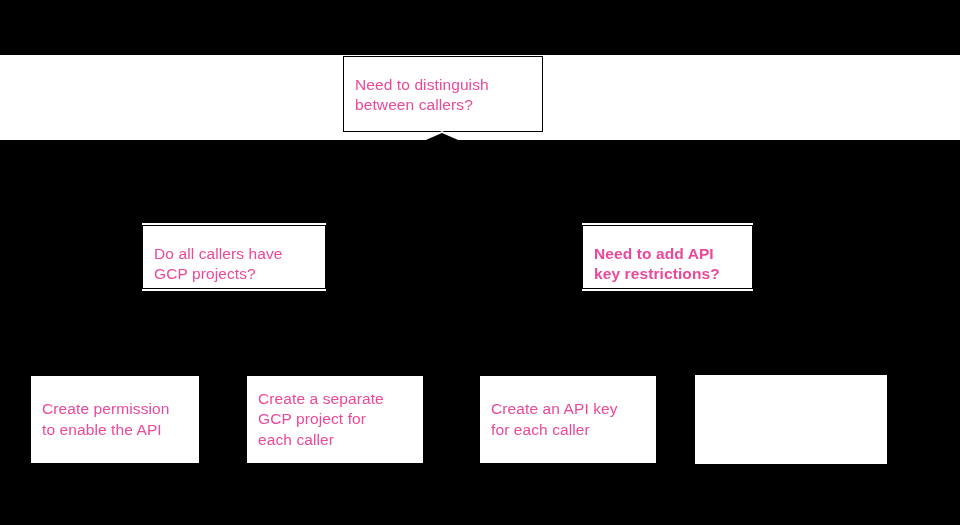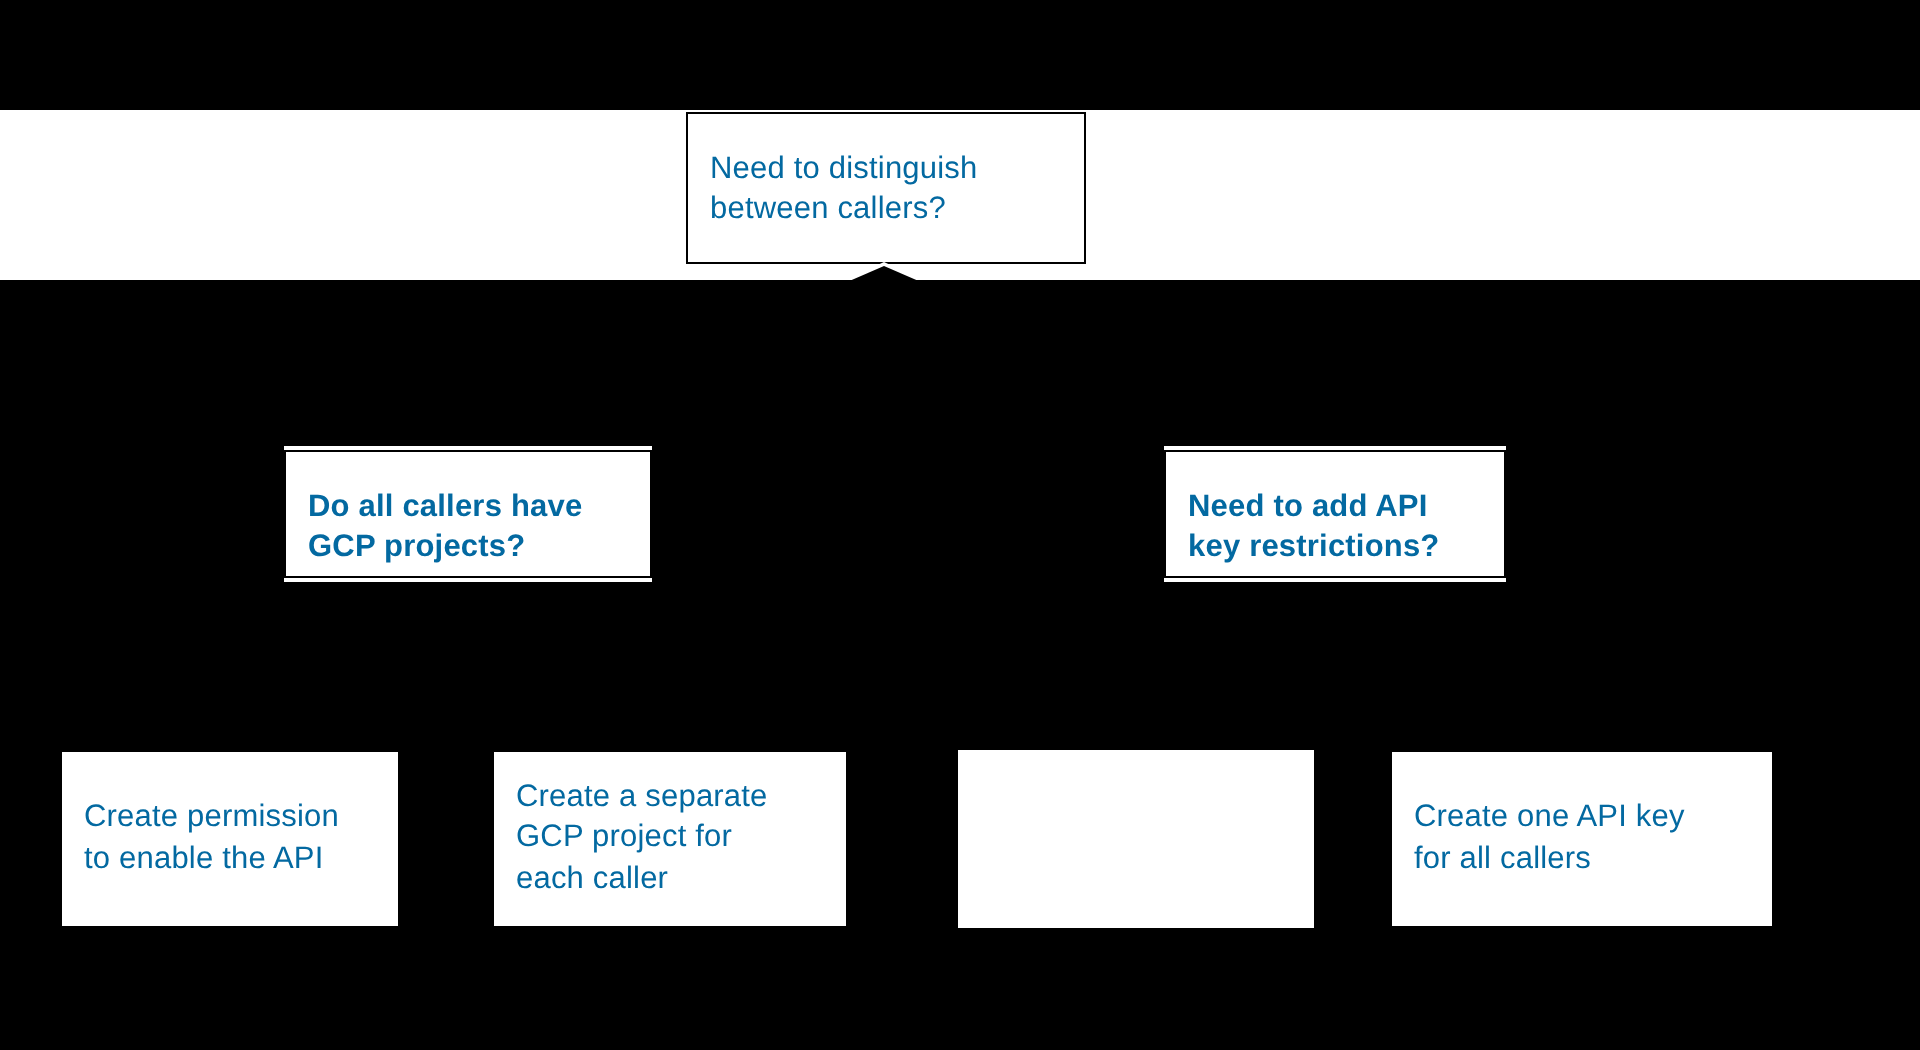--- a/index.html
+++ b/index.html
@@ -45,21 +45,21 @@
     position: absolute;
     background: #000000;
   }
 
   
   .node {
     position: absolute;
     box-sizing: border-box;
     background: #ffffff;
     border: 1.5px solid #000000;
-    color: #0369a1;
+    color: #ec4899;
     display: flex;
     align-items: center;
     padding: 0 11px;
     line-height: 1.30;
     font-size: 15.5px;
     letter-spacing: 0.1px;
     white-space: pre-line;
   }
   .node.decision { align-items: flex-start; padding-top: 18px; }
   .node.action   { align-items: center; }
@@ -91,36 +91,36 @@
   <div class="chevron" style="left:412px; top:133px;
               border-left:30px solid transparent;
               border-right:30px solid transparent;
               border-bottom:13px solid #000000;"></div>
   <div class="occluder" style="left:0px; top:140px; width:960px; height:83px;"></div>
 
   <div class="occluder" style="left:0px;   top:223px; width:142px; height:68px;"></div>
   <div class="occluder" style="left:326px; top:223px; width:256px; height:68px;"></div>
   <div class="occluder" style="left:753px; top:223px; width:207px; height:68px;"></div>
 
-  <div class="node decision" style="left:142px; top:225px; width:184px; height:64px;font-weight:bold;">Do all callers have
+  <div class="node decision" style="left:142px; top:225px; width:184px; height:64px;">Do all callers have
 GCP projects?</div>
 
   <div class="node decision" style="left:582px; top:225px; width:171px; height:64px;font-weight:bold;">Need to add API
 key restrictions?</div>
 
   <div class="occluder" style="left:0px;   top:375px; width:30px;  height:89px;"></div>
   <div class="occluder" style="left:200px; top:375px; width:46px;  height:89px;"></div>
   <div class="occluder" style="left:424px; top:375px; width:55px;  height:89px;"></div>
   <div class="occluder" style="left:657px; top:375px; width:38px;  height:89px;"></div>
   <div class="occluder" style="left:887px; top:375px; width:73px;  height:89px;"></div>
 
   <div class="node action" style="left:30px; top:375px; width:170px; height:89px;">Create permission
 to enable the API</div>
 
   <div class="node action" style="left:246px; top:375px; width:178px; height:89px;">Create a separate
 GCP project for
 each caller</div>
 
+  <div class="node action" style="left:479px; top:375px; width:178px; height:89px;">Create an API key
+for each caller</div>
 
-  <div class="node action" style="left:695px; top:375px; width:192px; height:89px;">Create one API key
-for all callers</div>
 
 </div>
 
 </body></html>

